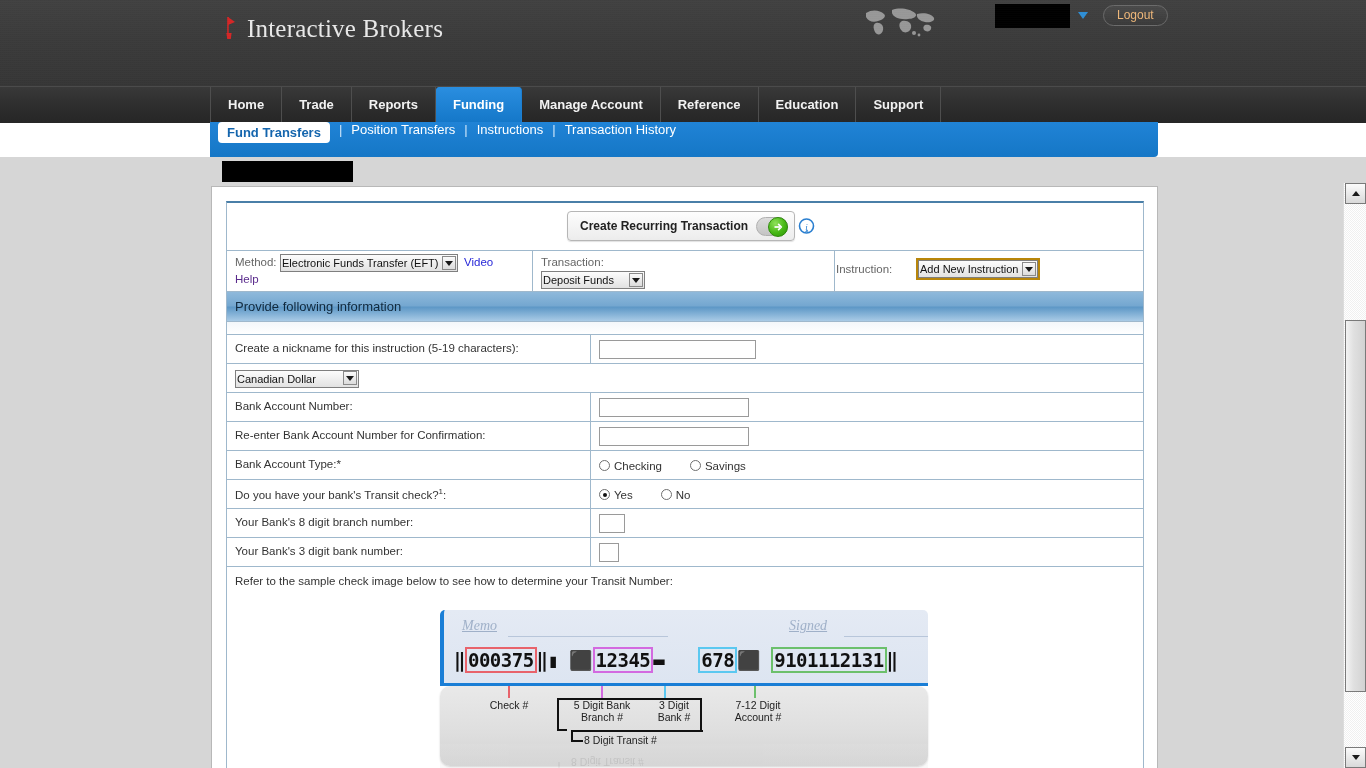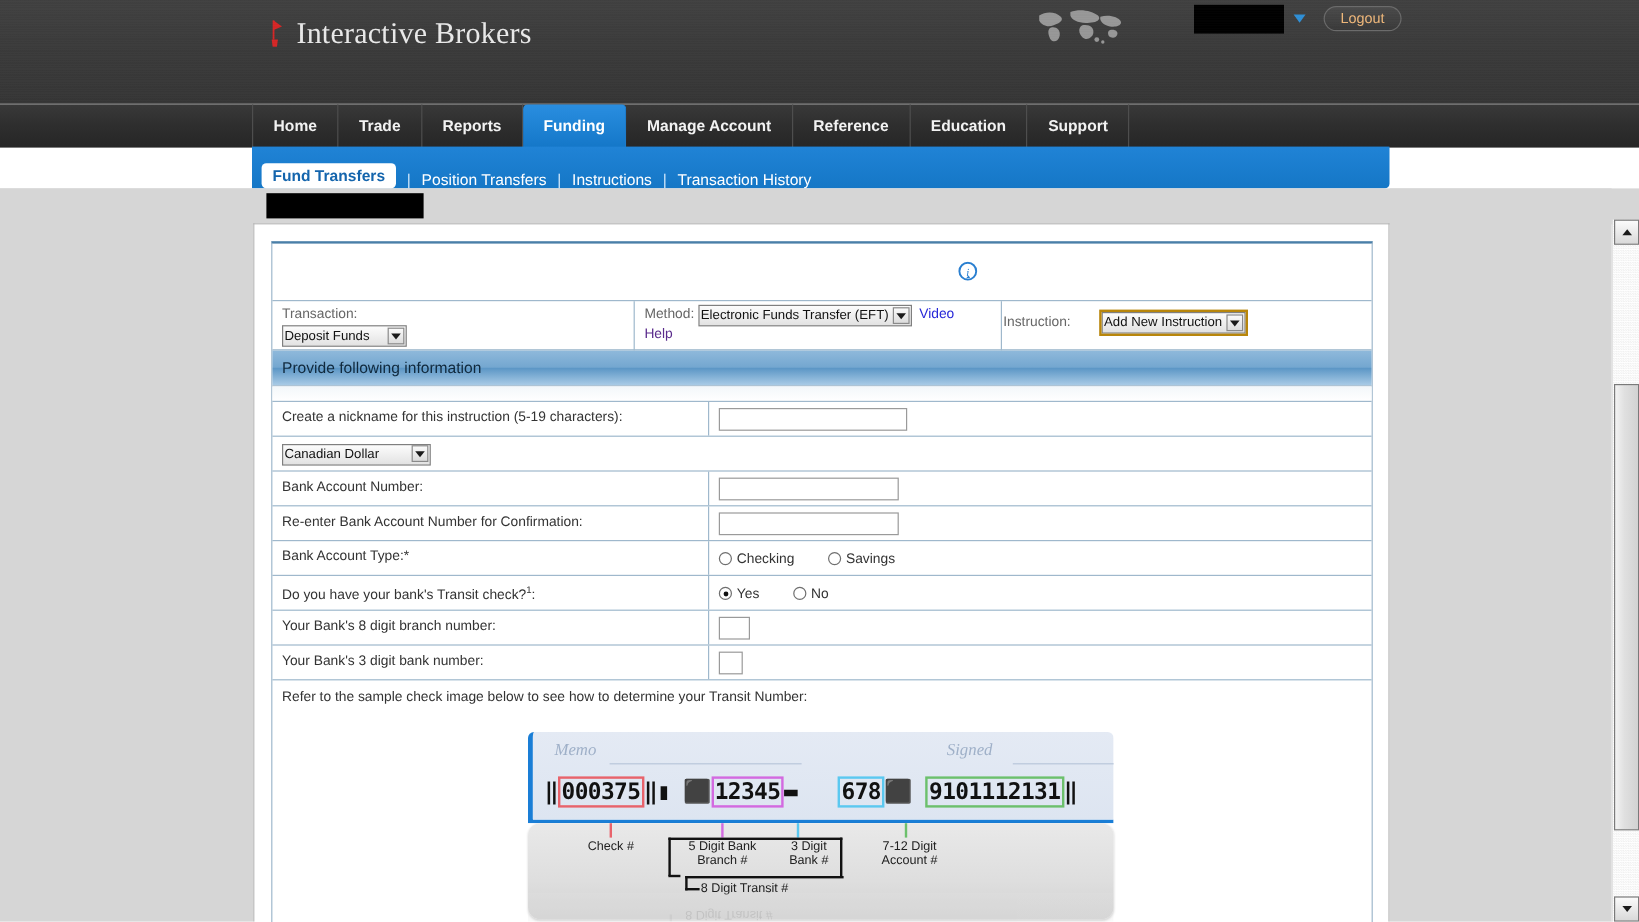--- a/index.html
+++ b/index.html
@@ -81,21 +81,21 @@
     border-right-color:#1d7fd1;
     color:#ffffff;
     border-top-left-radius: 4px; border-top-right-radius: 4px;
   }
 
   
   .subnav {
     position: absolute; left: 210px; top: 122px; width: 948px; height: 35px;
     background: #1d7fd1;
     background-image: linear-gradient(180deg,#2083d6 0%,#1577c6 100%);
-    display: flex; align-items: flex-end; padding-left: 8px;
+    display: flex; align-items: flex-start; padding-left: 8px;
     border-bottom-right-radius: 4px;
   }
   .subnav-pill {
     background: #ffffff; color: #1465ad; font-weight: bold; font-size: 13px;
     padding: 3px 9px; border-radius: 4px; white-space: nowrap; cursor: pointer;
   }
   .subnav-sep { color: #cfe6fa; font-size: 13px; padding: 0 9px; }
   .subnav-link { color: #ffffff; font-size: 13px; white-space: nowrap; cursor: pointer; }
 
   
@@ -243,21 +243,21 @@
   }
   .check-top {
     position: relative; width: 488px; height: 76px;
     background: linear-gradient(180deg,#e4eaf4 0%,#dde5f1 100%);
     border-left: 4px solid #1a7ed6;
     border-bottom: 3px solid #1a7ed6;
     border-top-left-radius: 5px; border-top-right-radius: 5px;
   }
   .memo, .signed {
     position: absolute; font-family: "Liberation Serif","DejaVu Serif",serif;
-    font-style: italic; font-size: 14px; color: #9fb0c8;
+    font-style: italic; font-size: 14px; color: #9fb0c8; text-decoration: underline;
   }
   .memo-line, .signed-line {
     position: absolute; height: 1px; background: #b8c6da;
   }
   .micr {
     position: absolute; left: 10px; top: 37px;
     font-family: "DejaVu Sans Mono","Liberation Mono", monospace;
     font-size: 19px; font-weight: bold; color: #111; letter-spacing: -0.5px;
     white-space: nowrap;
   }
@@ -365,56 +365,67 @@
 
 <div class="page-bg-gray"></div>
 <div class="page-bg-gray2"></div>
 <div class="page-bg-gray3"></div>
 <div class="page-redact"></div>
 
 <div class="card">
   <div class="card-inner">
 
     <div class="recur-row">
+      <div class="recur-btn">
+        <span>Create Recurring Transaction</span>
+        <span class="toggle-switch">
+          <span class="toggle-knob">
+            <svg width="12" height="12" viewBox="0 0 12 12">
+              <path d="M2.5 6 H8" stroke="#ffffff" stroke-width="1.7" fill="none"></path>
+              <path d="M6.6 3.3 L9.3 6 L6.6 8.7" stroke="#ffffff" stroke-width="1.7" fill="none" stroke-linecap="round" stroke-linejoin="round"></path>
+            </svg>
+          </span>
+        </span>
+      </div>
       <span class="info-icon">
         <svg width="17" height="17" viewBox="0 0 17 17">
           <circle cx="8.5" cy="8" r="7" fill="#ffffff" stroke="#2a7fd0" stroke-width="1.6"></circle>
           <path d="M7 14 L9 11.5 L10.5 13.5 Z" fill="#2a7fd0"></path>
           <text x="8.5" y="11.6" font-size="9" font-style="italic" font-family="Liberation Serif, serif" fill="#2a7fd0" text-anchor="middle">i</text>
         </svg>
       </span>
     </div>
 
     <div class="strip">
+      <div class="strip-cell c2">
+        <span class="strip-label" style="left:8px; top:5px;">Method:</span>
+        <span class="selwrap" style="left:53px; top:3px;">
+          <select class="win" style="width:178px;">
+            <option>Electronic Funds Transfer (EFT)</option>
+          </select>
+          <span class="arrow">
+              <i></i>
+            </span>
+        </span>
+        <a class="lnk" style="position:absolute; left:237px; top:5px;">Video</a>
+        <a class="lnk visited" style="position:absolute; left:8px; top:22px;">Help</a>
+      </div>
+
       <div class="strip-cell c1">
         <span class="strip-label" style="left:8px; top:5px;">Transaction:</span>
         <span class="selwrap" style="left:8px; top:20px;">
           <select class="win" style="width:104px;">
             <option>Deposit Funds</option>
           </select>
           <span class="arrow">
               <i></i>
             </span>
         </span>
       </div>
 
-      <div class="strip-cell c2">
-        <span class="strip-label" style="left:8px; top:5px;">Method:</span>
-        <span class="selwrap" style="left:53px; top:3px;">
-          <select class="win" style="width:178px;">
-            <option>Electronic Funds Transfer (EFT)</option>
-          </select>
-          <span class="arrow">
-              <i></i>
-            </span>
-        </span>
-        <a class="lnk" style="position:absolute; left:237px; top:5px;">Video</a>
-        <a class="lnk visited" style="position:absolute; left:8px; top:22px;">Help</a>
-      </div>
-
       <div class="strip-cell c3">
         <span class="strip-label" style="left:1px; top:12px;">Instruction:</span>
         <span class="selwrap focused" style="left:83px; top:9px;">
           <select class="win" style="width:120px;">
             <option>Add New Instruction</option>
           </select>
           <span class="arrow">
               <i></i>
             </span>
         </span>

